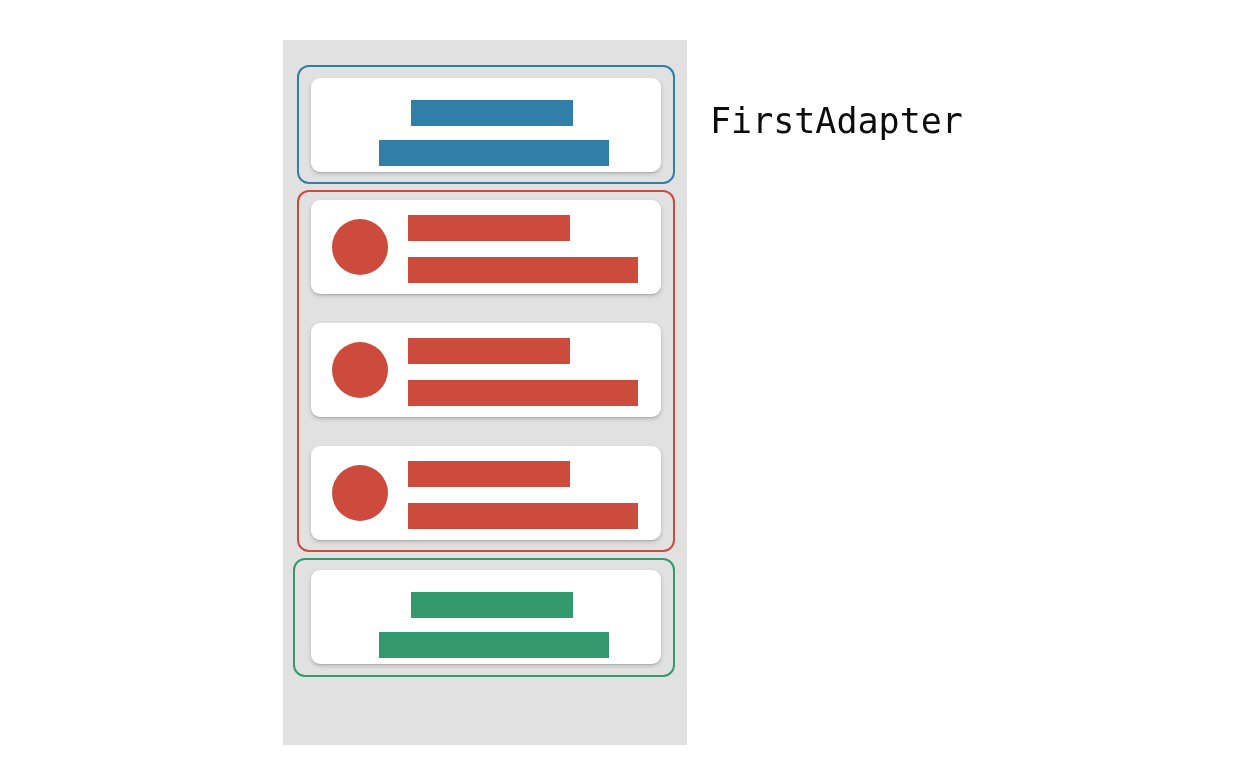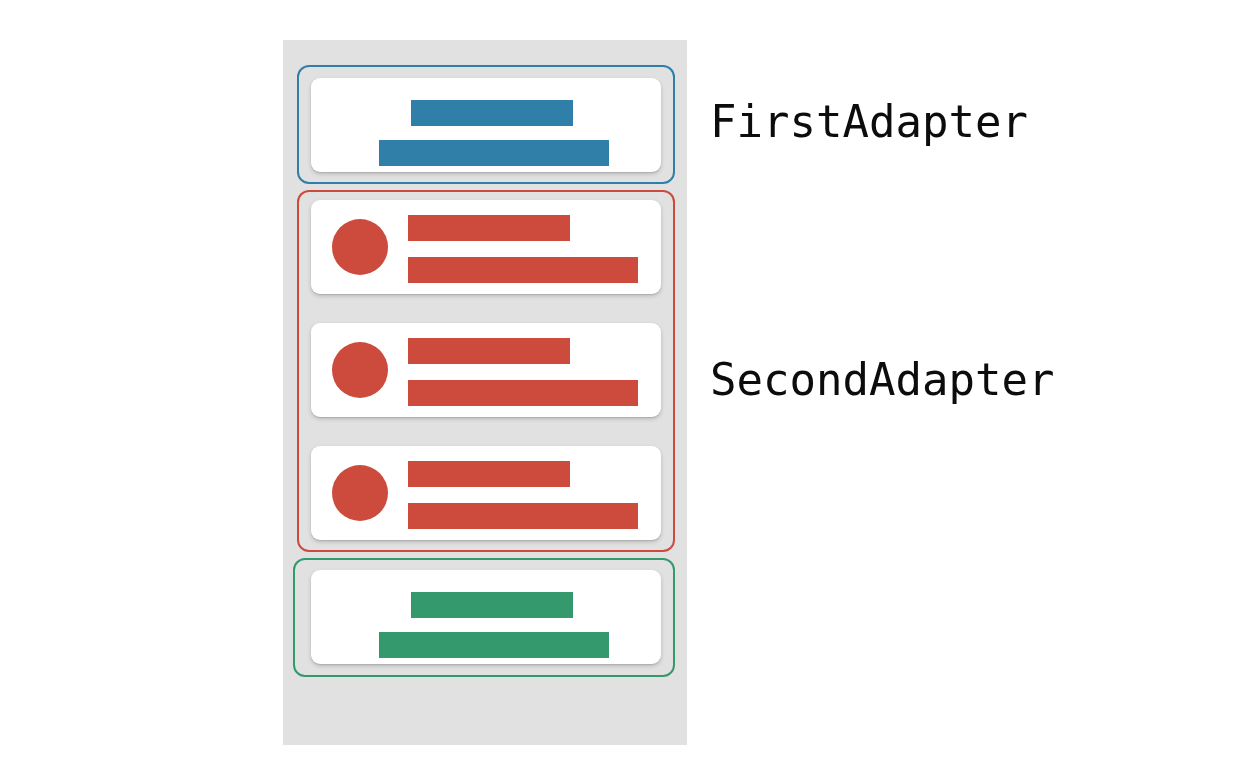--- a/index.html
+++ b/index.html
@@ -64,21 +64,21 @@
   .bar {
     position: absolute;
     border-radius: 0;
   }
 
   
   .adapter-label {
     position: absolute;
     color: #0c0c0c;
     font-family: "DejaVu Sans Mono", "Liberation Mono", monospace;
-    font-size: 44px;
+    font-size: 35px;
     line-height: 33px;
     letter-spacing: 0px;
     white-space: nowrap;
   }
   .label-first  { left: 710px; top: 105px; }
   .label-second { left: 710px; top: 363px; }
   .label-third  { left: 710px; top: 596px; }
 </style>
 </head>
 <body>
@@ -118,16 +118,15 @@
 
     <div class="card" style="left:28px; top:530px; width:350px; height:94px;">
       <div class="bar" style="left:100px; top:22px; width:162px; height:26px; background:#35996e;"></div>
       <div class="bar" style="left:68px; top:62px; width:230px; height:26px; background:#35996e;"></div>
     </div>
 
   </div>
 
   <div class="adapter-label label-first">FirstAdapter</div>
 
-  <div class="adapter-label label-second">SecondAdapter</div>
 
 
 </div>
 
 </body></html>

